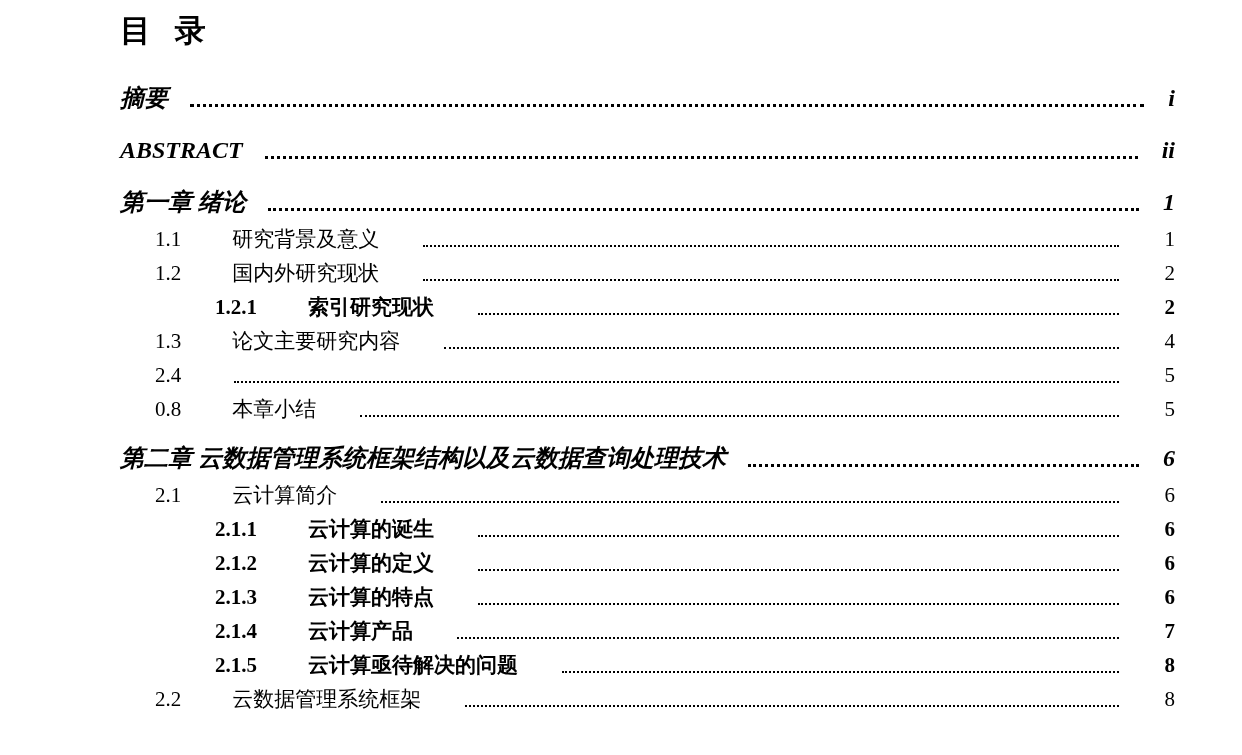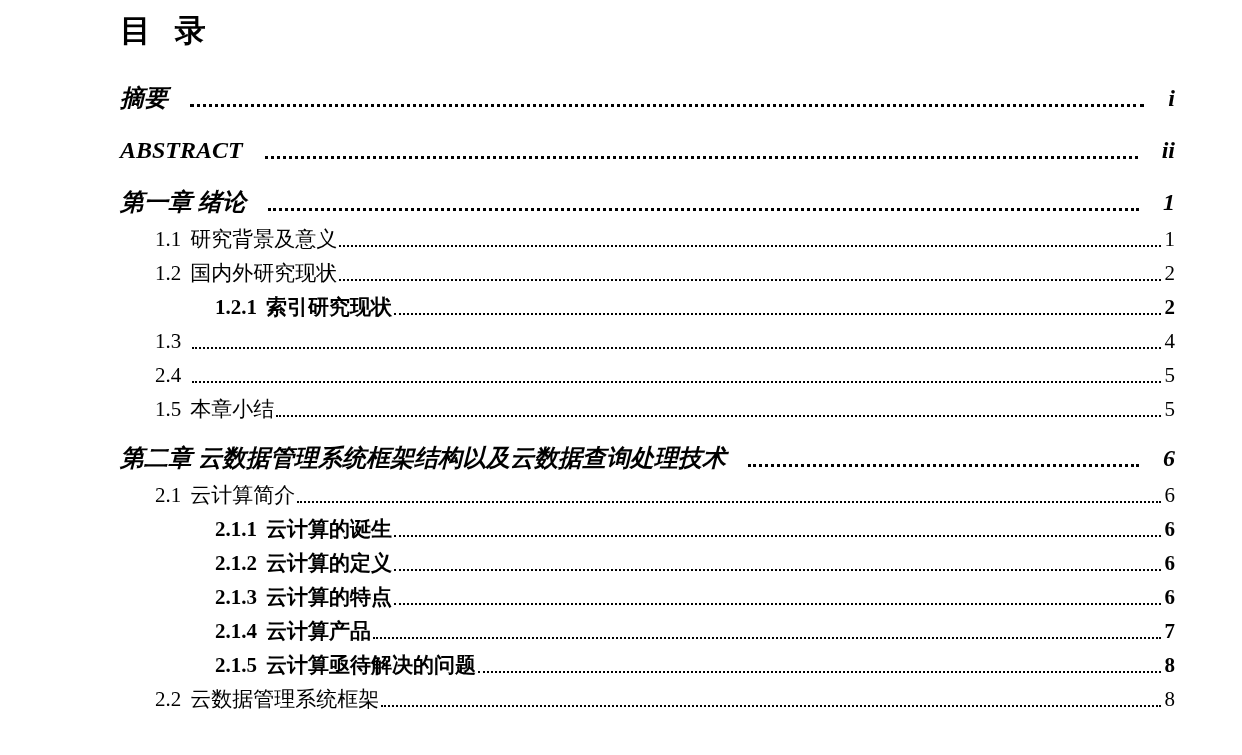--- a/index.html
+++ b/index.html
@@ -27,20 +27,21 @@
   }
   .row {
     display: flex;
     align-items: baseline;
     white-space: nowrap;
   }
   .row.regular {
     font-size: 21px;
     line-height: 34px;
     height: 34px;
+    gap: 42px;
   }
   .row.chapter {
     font-size: 24px;
     line-height: 40px;
     height: 40px;
     font-weight: bold;
     font-style: italic;
     margin-top: 12px;
     gap: 20px;
   }
@@ -104,32 +105,33 @@
   <div class="row level-2 regular">
     <span class="num">1.2.1</span>
     <span class="label">索引研究现状</span>
     <span class="leader"></span>
     <span class="pagenum">2</span>
   </div>
 
 
   <div class="row level-1 regular">
     <span class="num">1.3</span>
+    <span class="label">论文主要研究内容</span>
     <span class="leader"></span>
     <span class="pagenum">4</span>
   </div>
 
   <div class="row level-1 regular">
     <span class="num">2.4</span>
     <span class="leader"></span>
     <span class="pagenum">5</span>
   </div>
 
   <div class="row level-1 regular">
-    <span class="num">1.5</span>
+    <span class="num">0.8</span>
     <span class="label">本章小结</span>
     <span class="leader"></span>
     <span class="pagenum">5</span>
   </div>
 
   <div class="row level-0 chapter">
 
     <span class="label">第二章 云数据管理系统框架结构以及云数据查询处理技术</span>
     <span class="leader"></span>
     <span class="pagenum">6</span>

